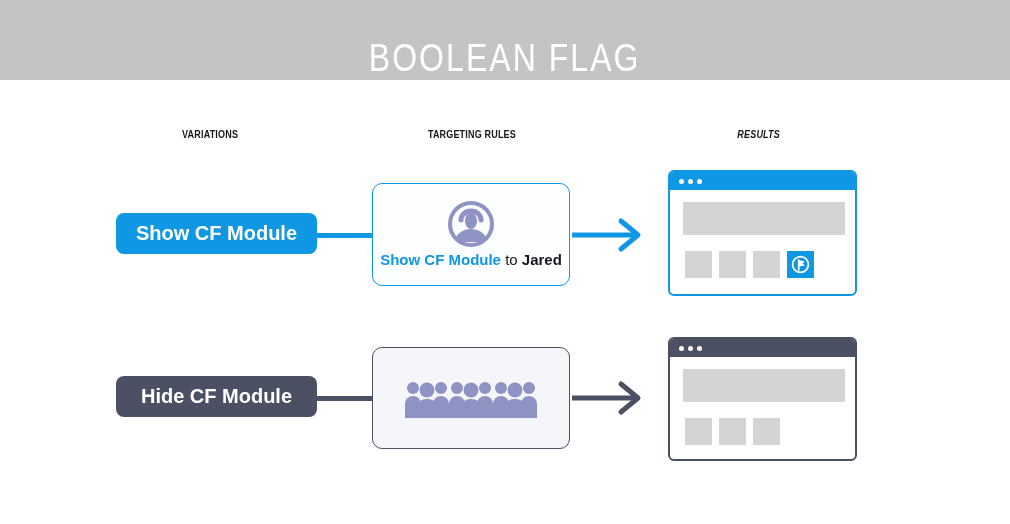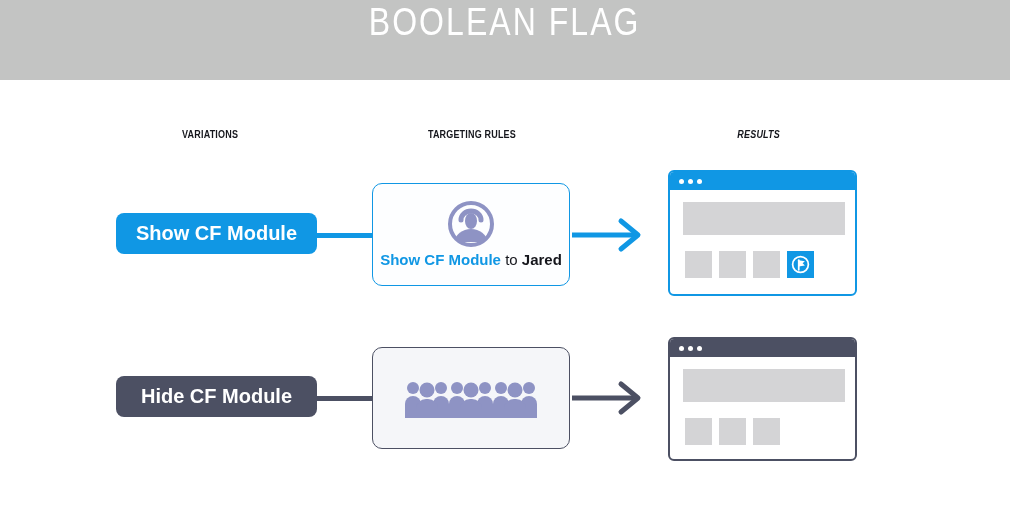--- a/index.html
+++ b/index.html
@@ -9,21 +9,21 @@
     background: #ffffff;
     font-family: "Liberation Sans", sans-serif;
     overflow: hidden;
   }
 
   
   .banner {
     position: absolute; top: 0; left: 0;
     width: 1010px; height: 80px;
     background: #c3c4c3;
-    display: flex; align-items: flex-start; justify-content: center;
+    display: flex; align-items: flex-end; justify-content: center;
   }
   .banner-title {
     color: #ffffff;
     font-size: 39px;
     font-weight: 500;
     letter-spacing: 2.5px;
     transform: scaleX(0.82);
     white-space: nowrap;
   }
 

